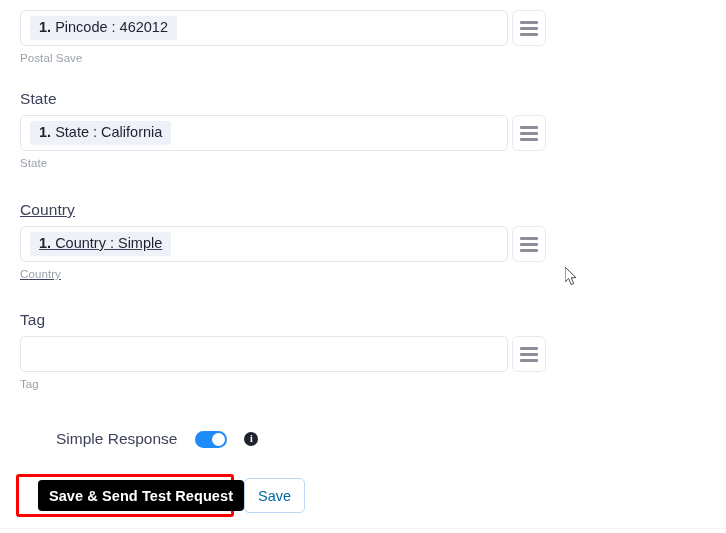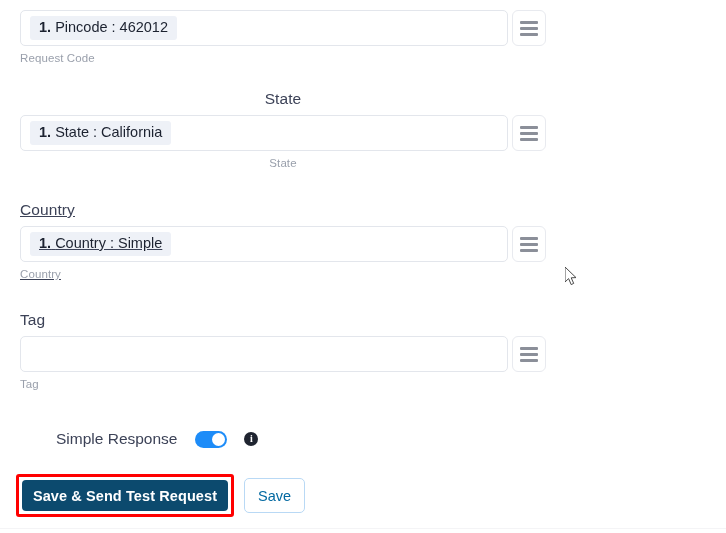--- a/index.html
+++ b/index.html
@@ -164,26 +164,26 @@
     top: 474px;
     width: 218px;
     height: 43px;
     box-sizing: border-box;
     border: 3px solid #ff0000;
     border-radius: 3px;
     padding: 0;
   }
   .btn-primary {
     position: absolute;
-    left: 3px;
+    left: 19px;
     top: 3px;
     width: 206px;
     height: 31px;
     box-sizing: border-box;
-    background: #0c4a6e;
+    background: #000000;
     border: none;
     border-radius: 4px;
     color: #ffffff;
     font-size: 14.5px;
     font-weight: 700;
     font-family: "Liberation Sans", sans-serif;
     cursor: pointer;
     letter-spacing: 0.1px;
     padding: 0;
   }
@@ -235,24 +235,24 @@
           <span class="chip-num">1.</span>
           <span>Pincode : 462012</span>
         </span>
       </div>
       <div class="hamburger-btn">
         <span></span>
         <span></span>
         <span></span>
       </div>
     </div>
-    <div class="helper-text">Request Code</div>
-  </div>
-
-  <div class="field-group" style="top:90px;text-align:center;">
+    <div class="helper-text">Postal Save</div>
+  </div>
+
+  <div class="field-group" style="top:90px;">
     <div class="field-label">State</div>
     <div class="input-row">
       <div class="input-box">
         <span class="chip">
           <span class="chip-num">1.</span>
           <span>State : California</span>
         </span>
       </div>
       <div class="hamburger-btn">
         <span></span>

